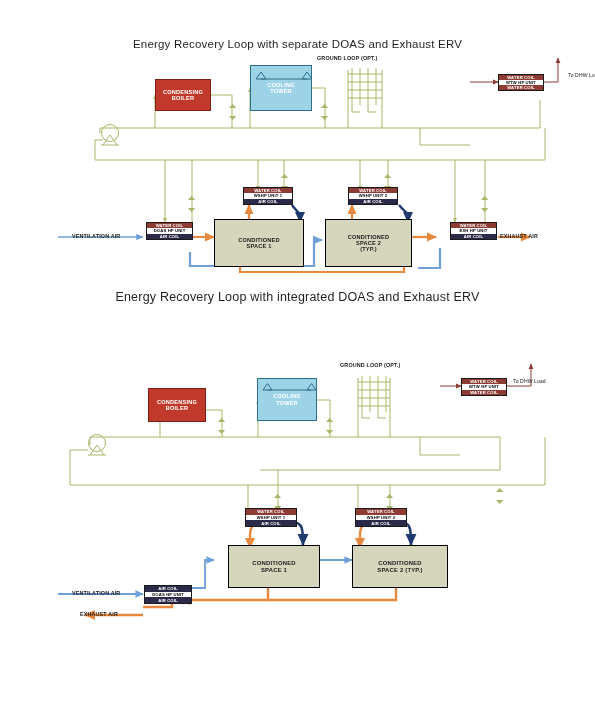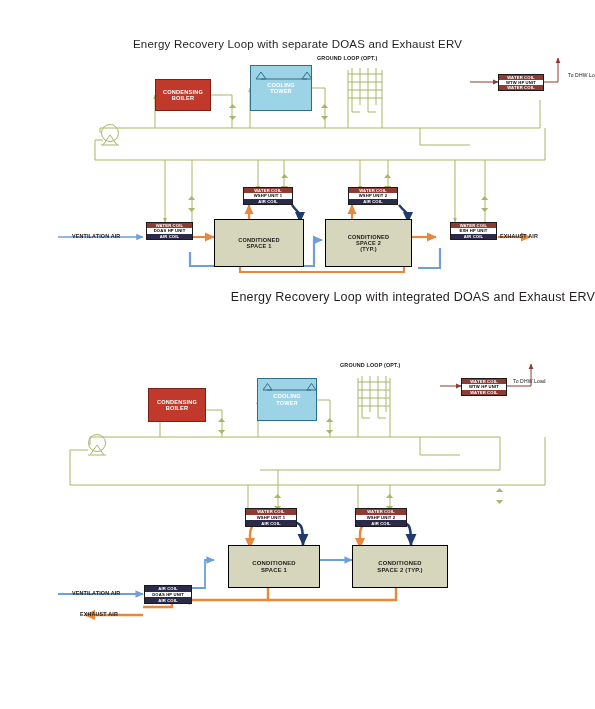--- a/index.html
+++ b/index.html
@@ -24,21 +24,21 @@
   .title {
     position: absolute;
     width: 595px;
     text-align: center;
     font-size: 11.5px;
     color: #231f20;
     letter-spacing: 0.2px;
     white-space: nowrap;
   }
   #title-1 { top: 14px; margin-top: 24px; }
-  #title-2 { top: 290px; font-size: 12.5px; text-align: right; }
+  #title-2 { top: 290px; font-size: 12.5px; }
 
   svg.layer {
     position: absolute;
     left: 0; top: 0;
     width: 595px;
     height: 709px;
     pointer-events: none;
   }
 
   

